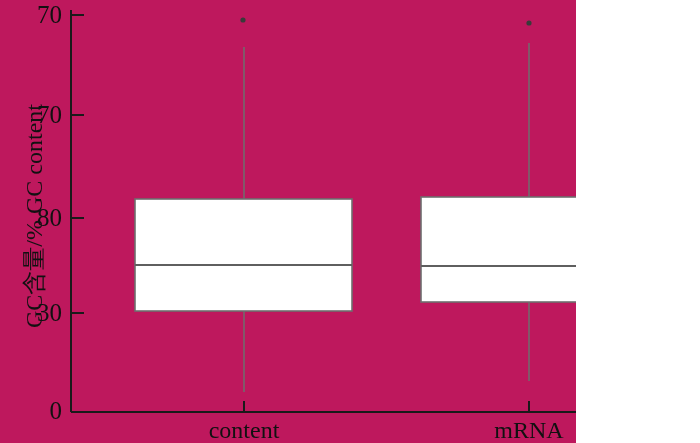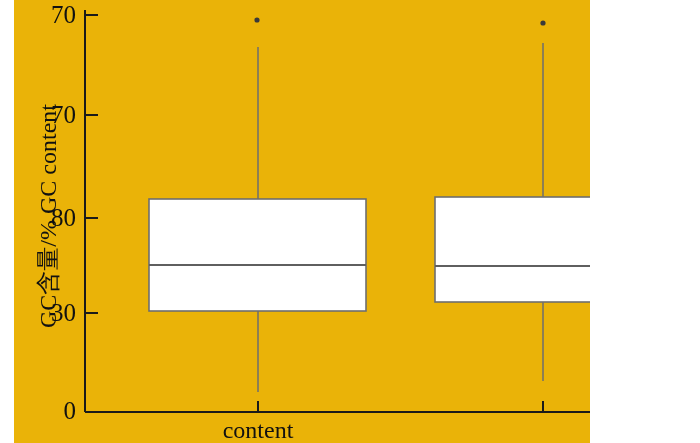--- a/index.html
+++ b/index.html
@@ -5,24 +5,23 @@
 <style>
   html, body {
     margin: 0;
     padding: 0;
     background: #ffffff;
   }
   #figure {
     position: relative;
     width: 576px;
     height: 443px;
-    background: #eab308;
+    background: #be185d;
     font-family: "Liberation Serif", "DejaVu Serif", serif;
     overflow: hidden;
-    margin-left: 14px;
   }
   #plot-svg {
     position: absolute;
     left: 0;
     top: 0;
     width: 700px;
     height: 443px;
     display: block;
   }
   .axis-line {
@@ -136,16 +135,17 @@
 
   <div id="ytick-labels">
     <div class="ytick-label" style="top:2px;">70</div>
     <div class="ytick-label" style="top:102px;">70</div>
     <div class="ytick-label" style="top:205px;">80</div>
     <div class="ytick-label" style="top:300px;">30</div>
     <div class="ytick-label" style="top:398px;">0</div>
   </div>
 
   <div class="xtick-label" style="left:144px; top:418px; width:200px;">content</div>
+  <div class="xtick-label" style="left:429px; top:418px; width:200px;">mRNA</div>
 
   <div id="y-axis-title">GC含量/% GC content</div>
 
 </div>
 
 </body></html>

